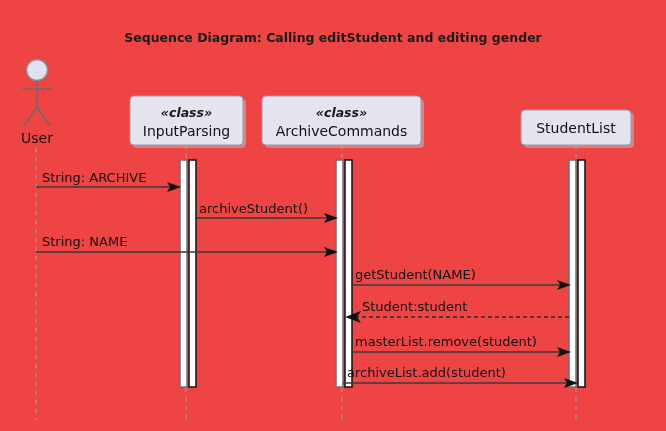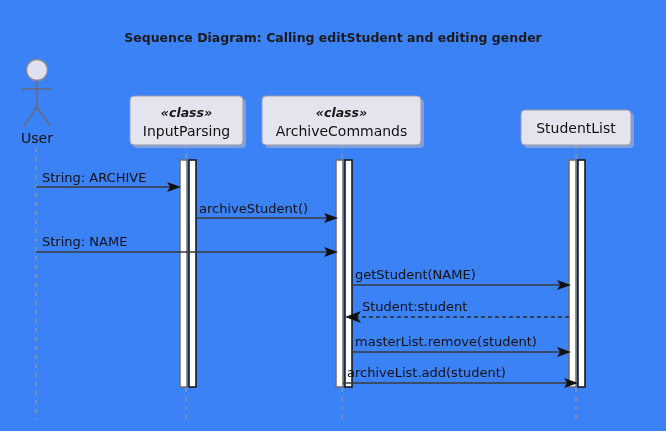--- a/index.html
+++ b/index.html
@@ -7,21 +7,21 @@
     padding: 0;
     background: #ffffff;
   }
   body {
     font-family: "DejaVu Sans", sans-serif;
   }
   #canvas {
     position: relative;
     width: 666px;
     height: 431px;
-    background: #3b82f6;
+    background: #ef4444;
     overflow: hidden;
   }
   #svg-diagram {
     position: absolute;
     left: 0;
     top: 0;
     width: 666px;
     height: 431px;
   }
   .diagram-title {

